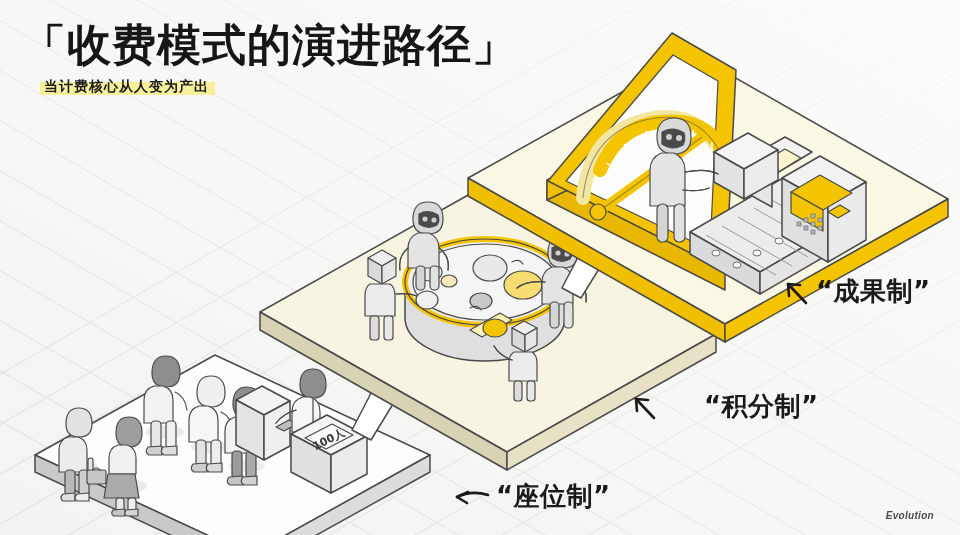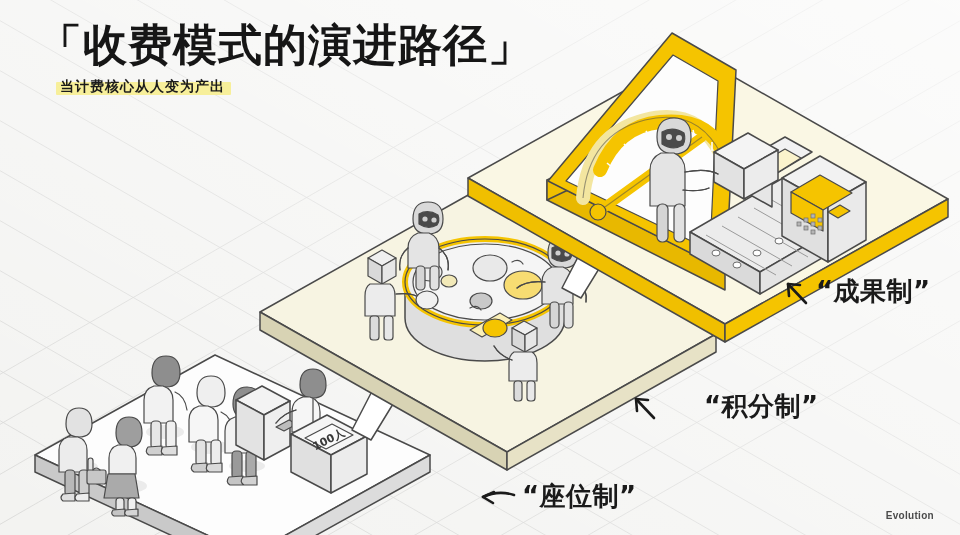--- a/index.html
+++ b/index.html
@@ -8,21 +8,21 @@
     font-family:"Liberation Sans","DejaVu Sans",sans-serif;
     background:#f2f2f0;
     position:relative;
   }
   #stage { position:absolute; inset:0; background:#f3f3f1; }
 
   
   .grid-svg { position:absolute; inset:0; width:960px; height:535px; }
 
   
-  .title-block { position:absolute; left:38px; top:22px; z-index:40; }
+  .title-block { position:absolute; left:22px; top:22px; z-index:40; }
   .main-title {
     font-size:44px; font-weight:bold; color:#161616;
     letter-spacing:1px; line-height:1.05; white-space:nowrap;
     font-family:"DejaVu Sans","Liberation Sans",sans-serif;
   }
   .sub-title-wrap { margin-top:9px; margin-left:22px; display:inline-block; position:relative; }
   .sub-hl {
     position:absolute; left:-4px; right:-6px; top:5px; bottom:1px;
     background:#f7ef9a; z-index:0; border-radius:1px;
   }
@@ -40,25 +40,25 @@
   .callout {
     position:absolute; z-index:60; display:flex; align-items:center; gap:6px;
     font-family:"DejaVu Sans","Liberation Sans",sans-serif;
   }
   .callout .txt {
     font-size:26px; font-weight:bold; color:#1a1a1a; white-space:nowrap;
     letter-spacing:0.5px;
   }
   #callout-outcome { left:780px; top:274px; }
   #callout-points  { left:628px; top:389px;gap:46px; }
-  #callout-seat    { left:478px; top:479px; }
+  #callout-seat    { left:452px; top:479px; }
 
   .footer-note {
     position:absolute; right:26px; bottom:14px; z-index:60;
-    font-size:10px; font-weight:bold; color:#4b4b4b; letter-spacing:0.3px;
+    font-size:10px; font-weight:bold; color:#4b4b4b; letter-spacing:0.3px;font-style:italic;
   }
 </style>
 </head>
 <body>
 
 <div id="stage">
 
   <svg class="grid-svg" viewBox="0 0 960 535">
     <defs>
       <pattern id="isoGrid" width="52" height="30" patternUnits="userSpaceOnUse" patternTransform="skewY(-30) skewX(0)">

